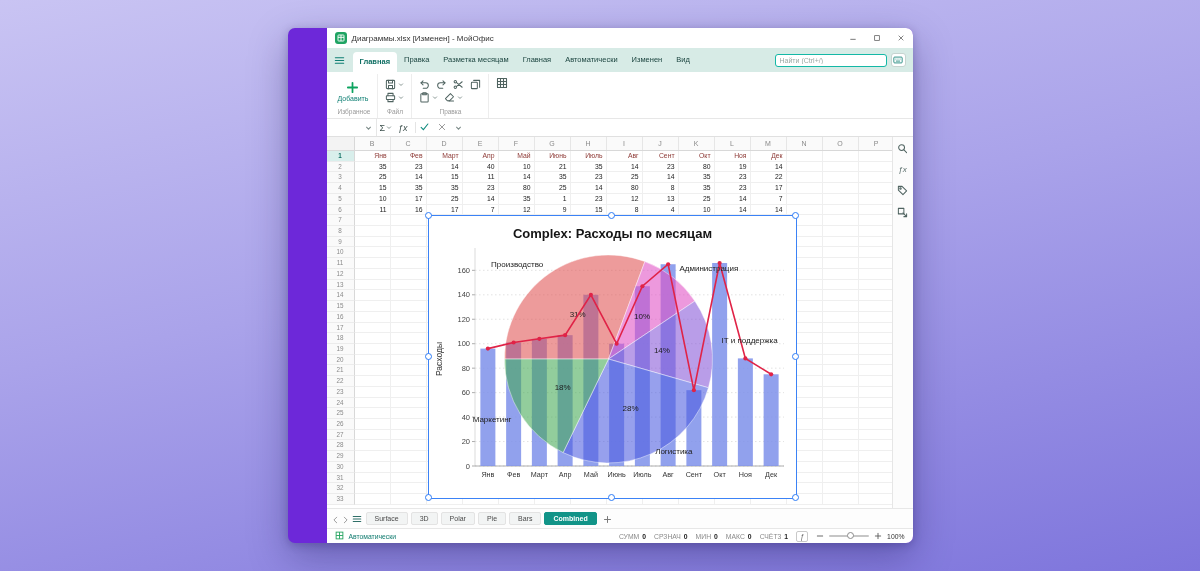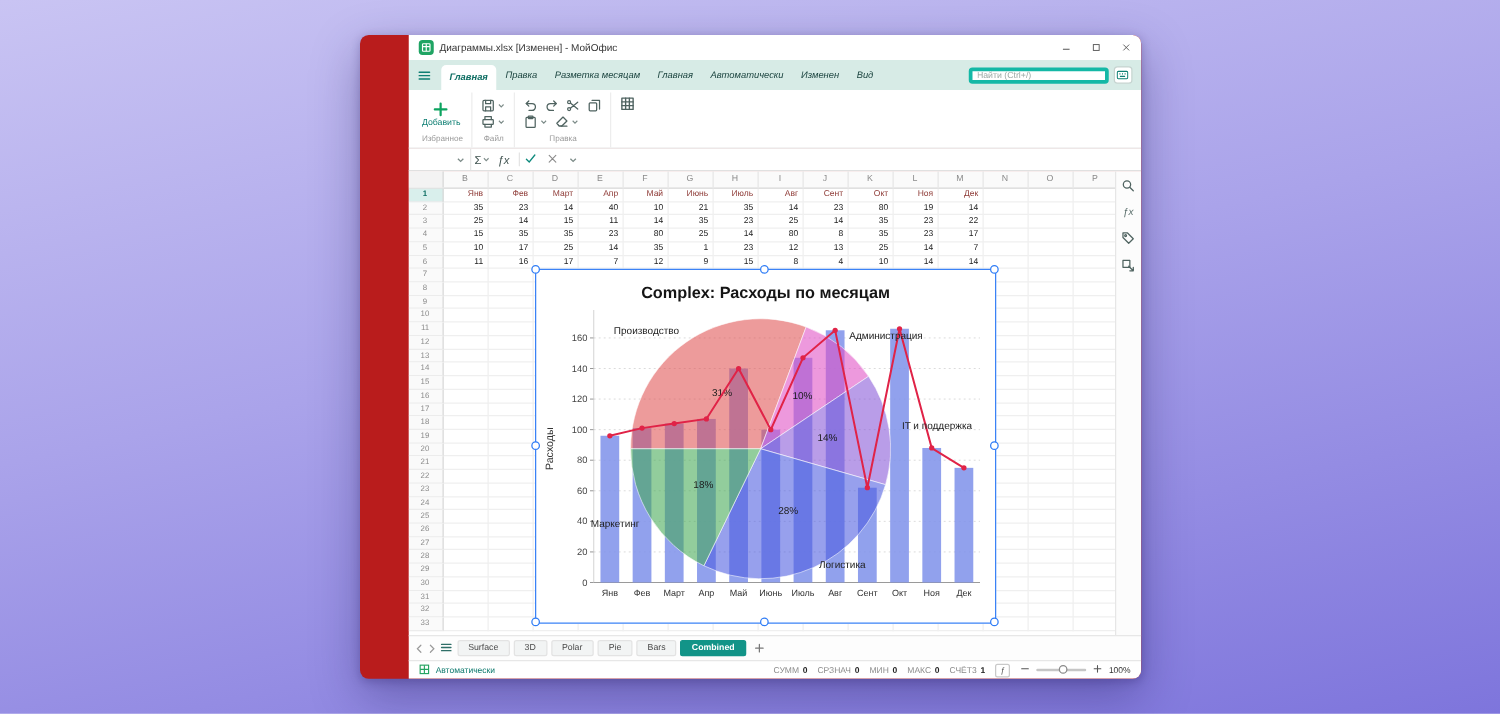--- a/index.html
+++ b/index.html
@@ -2,37 +2,37 @@
 <html><head>
 <meta charset="utf-8">
 <style>
   * { box-sizing: border-box; margin: 0; padding: 0; }
   html,body { width:1200px; height:571px; overflow:hidden; }
   body {
     font-family: "Liberation Sans","DejaVu Sans",sans-serif;
     background: linear-gradient(168deg,#c9c4f3 0%,#aaa3ea 45%,#7e75dc 100%);
   }
   .window {
-    width:625px; height:515px; margin:28px auto 12px; background:#b91c1c;
+    width:625px; height:515px; margin:28px auto 12px; background:#6d28d9;
     border-radius:7px; box-shadow:0 14px 38px rgba(30,20,90,.35), 0 2px 8px rgba(30,20,90,.25);
     display:flex; flex-direction:column; overflow:hidden; position:relative;padding-left:39px;
   }
   
   .titlebar { height:20px; display:flex; align-items:center; gap:5px; padding:0 8px; background:#fff; flex:0 0 auto; }
   .app-icon { width:12px; height:12px; border-radius:3px; background:#1fa463; display:flex; align-items:center; justify-content:center; }
   .title { font-size:8px; color:#333; }
   .win-controls { margin-left:auto; display:flex; gap:16px; align-items:center; }
   .wbtn svg { display:block; }
   
   .menubar { height:24px; background:#d7ebe6; display:flex; align-items:center; padding:0 7px; flex:0 0 auto; }
   .hamburger { margin-right:8px; display:flex; }
   .menu-tabs { display:flex; align-items:flex-end; height:24px; }
-  .menu-tab { font-size:7.5px; color:#1c4540; padding:0 7px; height:24px; line-height:24px; cursor:default;font-style:italic; }
+  .menu-tab { font-size:7.5px; color:#1c4540; padding:0 7px; height:24px; line-height:24px; cursor:default; }
   .menu-tab.active { background:#fff; color:#0e6e63; font-weight:bold; border-radius:4px 4px 0 0; height:20px; line-height:20px; margin-top:4px; }
-  .menu-search { margin-left:auto; width:112px; height:13px; border:3px solid #14b8a6; border-radius:3px; font-size:7px; padding:0 4px; color:#333; background:#fff; outline:none; }
+  .menu-search { margin-left:auto; width:112px; height:13px; border:1px solid #14b8a6; border-radius:3px; font-size:7px; padding:0 4px; color:#333; background:#fff; outline:none; }
   .menu-search::placeholder { color:#9aa8a4; }
   .kbd-btn { width:15px; height:14px; margin-left:4px; background:#fff; border:1px solid #c6d4d0; border-radius:3px; display:flex; align-items:center; justify-content:center; }
   
   .toolbar { height:47px; background:#fff; border-bottom:1px solid #e7e7e7; display:flex; padding:2px 4px 0; flex:0 0 auto; }
   .tgroup { border-right:1px solid #ededed; padding:0 7px; display:flex; flex-direction:column; }
   .tgroup:last-child { border-right:none; }
   .tg-content { flex:1; display:flex; align-items:center; }
   .tg-content.col { flex-direction:column; align-items:flex-start; justify-content:center; gap:2px; }
   .trow { display:flex; align-items:center; gap:6px; }
   .sec-label { font-size:6.5px; color:#9a9a9a; text-align:center; padding:0 0 3px; }

